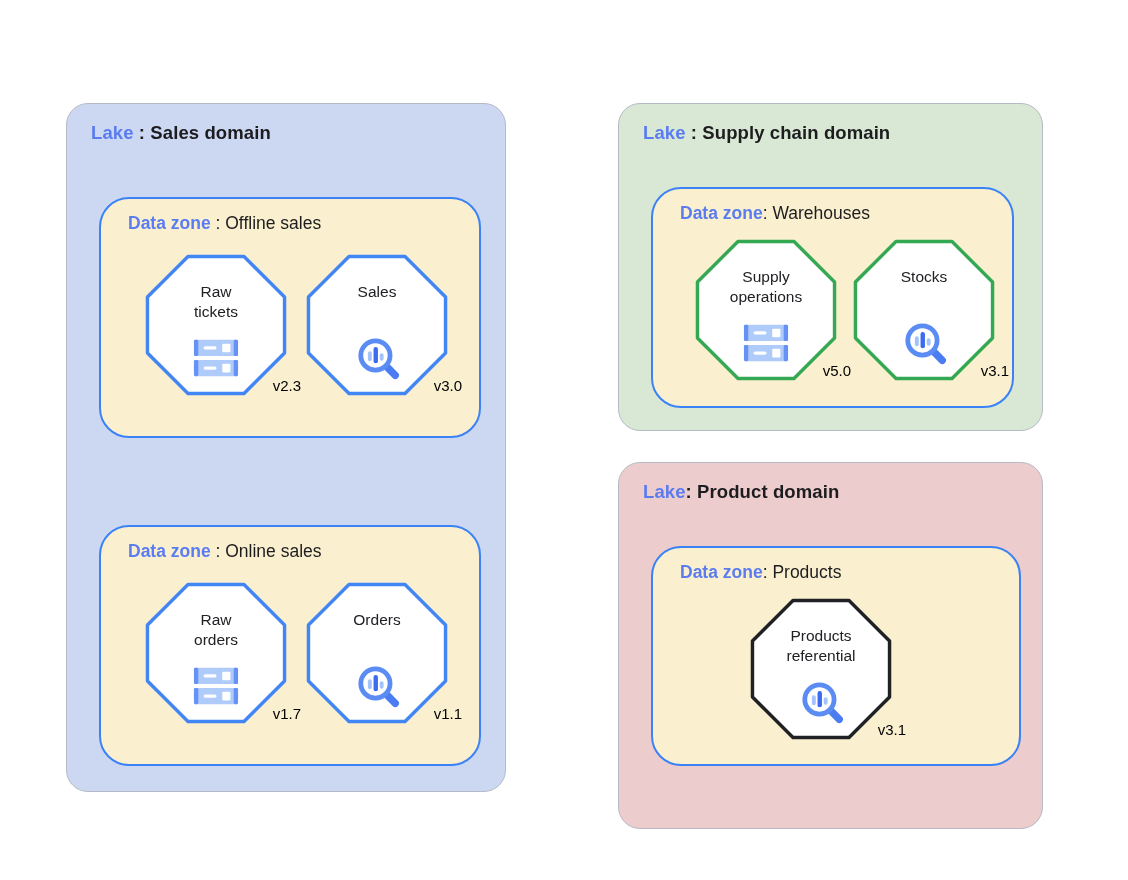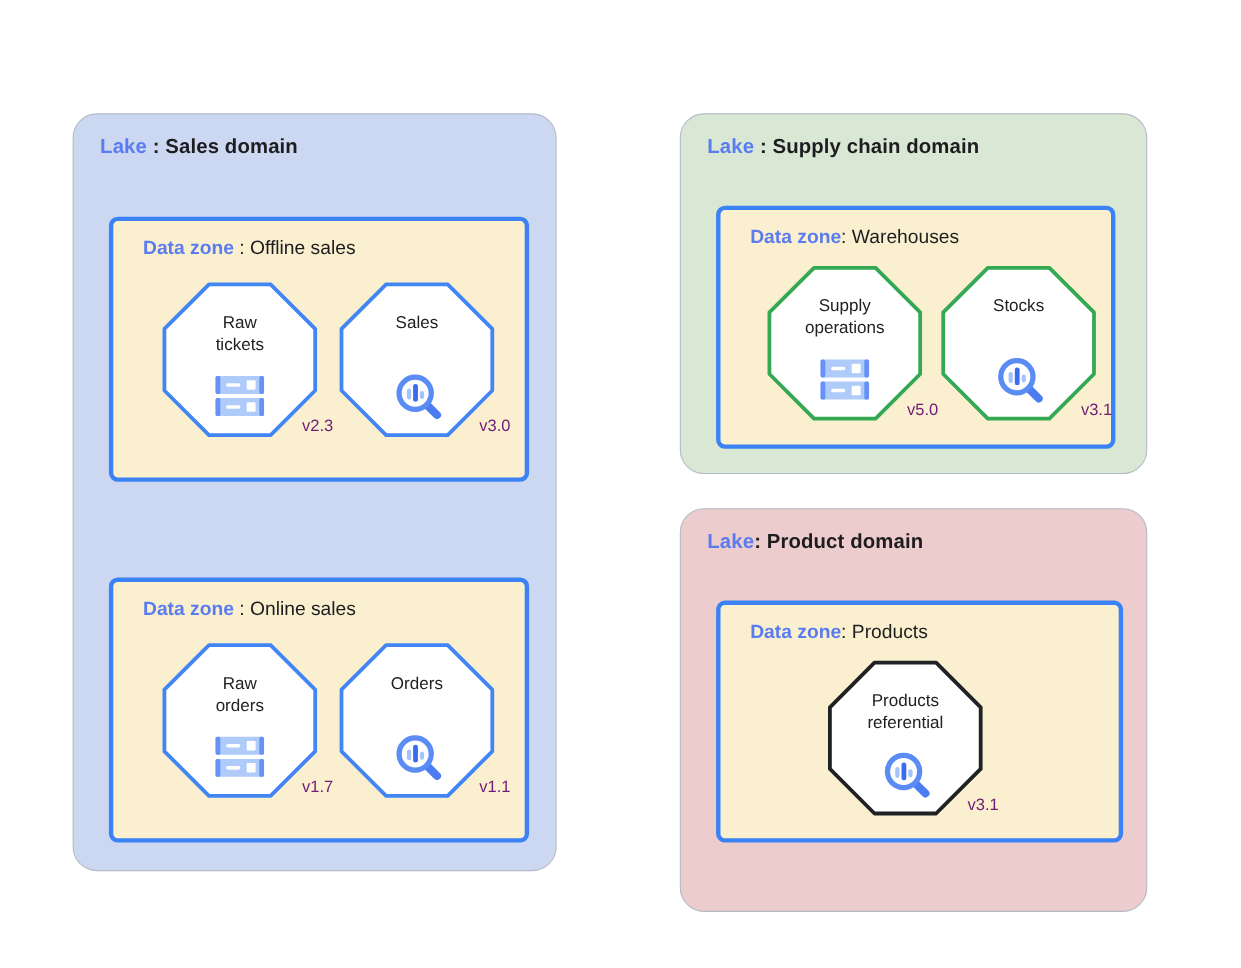--- a/index.html
+++ b/index.html
@@ -9,21 +9,21 @@
   }
   
   .lake{position:absolute;border-radius:22px;border:1px solid #b5bbc6;box-sizing:border-box;}
   .lake-0{left:66px;top:103px;width:440px;height:689px;background:#ccd7f2;}
   .lake-1{left:618px;top:103px;width:425px;height:328px;background:#d8e8d4;}
   .lake-2{left:618px;top:462px;width:425px;height:367px;background:#edcccd;}
   .lake-title{position:absolute;left:24px;top:18px;font-size:18.5px;font-weight:700;color:#1d1d20;letter-spacing:.1px;}
   .lake-title .prefix{color:#5b7cf0;}
   .lake-title .rest{white-space:pre;}
   
-  .zone{position:absolute;background:#faf0cf;border:4px solid #3b82f6;border-radius:8px;box-sizing:border-box;}
+  .zone{position:absolute;background:#faf0cf;border:2px solid #3b82f6;border-radius:30px;box-sizing:border-box;}
   .zone-0-0{left:32px;top:93px;width:382px;height:241px;}
   .zone-0-1{left:32px;top:421px;width:382px;height:241px;}
   .zone-1-0{left:32px;top:83px;width:363px;height:221px;}
   .zone-2-0{left:32px;top:83px;width:370px;height:220px;}
   .zone-title{position:absolute;left:27px;top:14px;font-size:17.5px;font-weight:400;color:#1d1d20;}
   .zone-title .prefix{color:#5b7cf0;font-weight:700;}
   .zone-title .rest{white-space:pre;}
   
   .entity{position:absolute;width:142px;height:142px;}
   .e-0-0-0{left:44px;top:55px;}  .e-0-0-1{left:205px;top:55px;}
@@ -31,21 +31,21 @@
   .e-1-0-0{left:42px;top:50px;}  .e-1-0-1{left:200px;top:50px;}
   .e-2-0-0{left:97px;top:50px;}
   .entity svg.oct{position:absolute;left:0;top:0;width:142px;height:142px;}
   .entity-label{
     position:absolute;top:28px;left:50%;transform:translateX(-50%);
     width:112px;text-align:center;font-size:15.5px;line-height:1.3;color:#202124;
   }
   .entity-label.narrow{width:66px;}
   .entity-icon{position:absolute;top:84px;left:50%;transform:translateX(-50%);line-height:0;}
   .entity-icon.search{top:80px;}
-  .entity-version{position:absolute;right:-14px;bottom:2px;font-size:15px;color:#701a75;}
+  .entity-version{position:absolute;right:-14px;bottom:2px;font-size:15px;color:#000000;}
 </style>
 </head>
 <body>
 
 <svg width="0" height="0" style="position:absolute">
   <defs>
     <g id="icon-storage">
       <rect x="1" y="1" width="46" height="17" rx="2" fill="#aecbfa"></rect>
       <rect x="1" y="1" width="4.5" height="17" rx="1.5" fill="#6691f5"></rect>
       <rect x="42.5" y="1" width="4.5" height="17" rx="1.5" fill="#6691f5"></rect>

